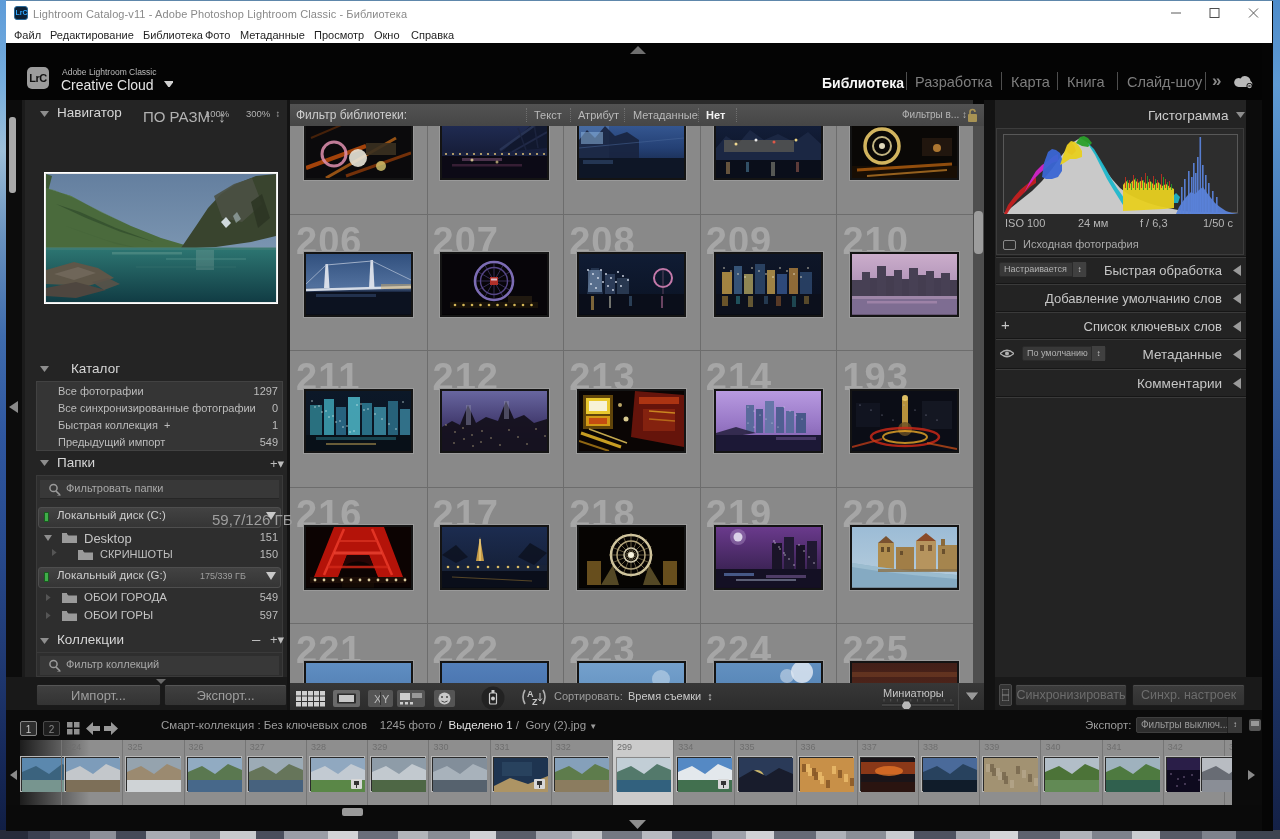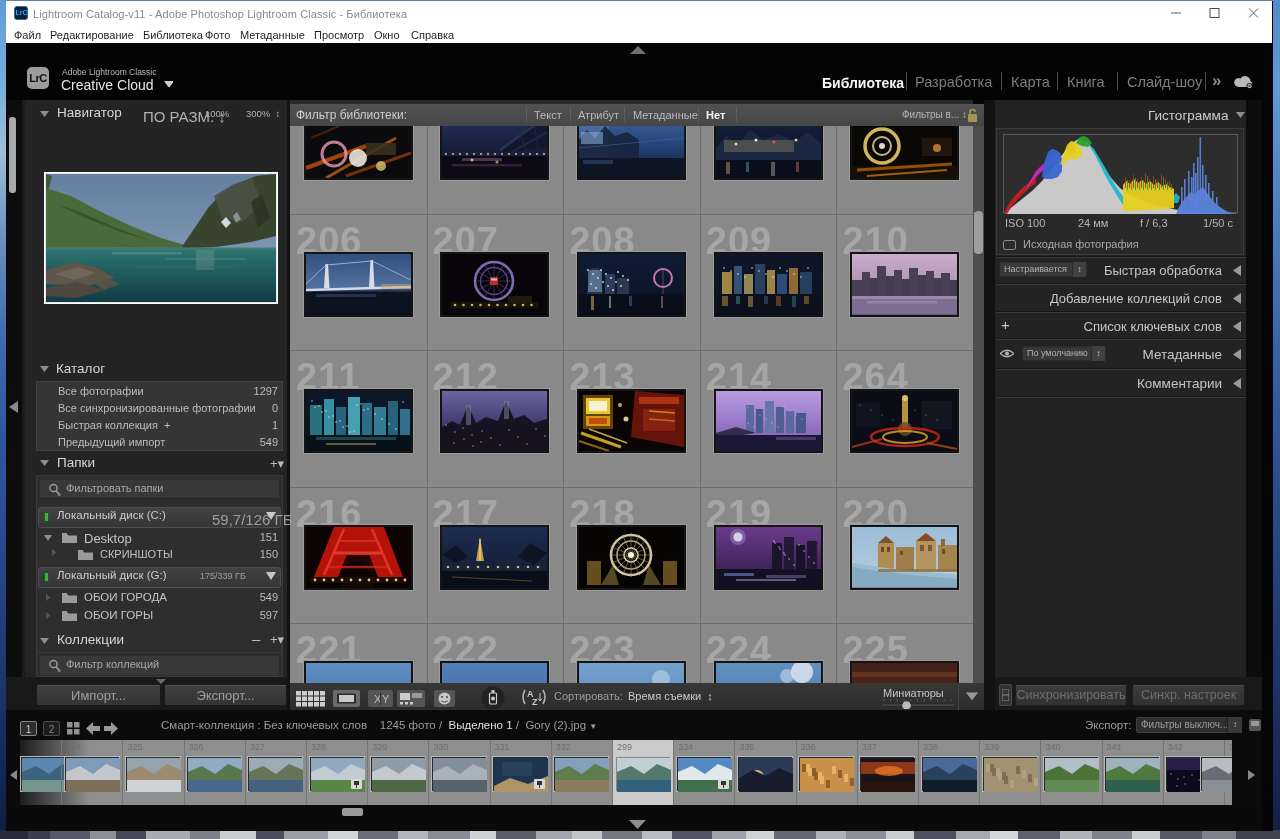--- a/index.html
+++ b/index.html
@@ -138,21 +138,21 @@
 <div style="position:absolute;left:0;top:496.5px;width:683px;height:1px;background:#6d6d6d"></div>
 <div style="position:absolute;left:6px;top:93.5px;font-size:38px;font-weight:bold;color:rgba(255,255,255,0.25);letter-spacing:1px">206</div>
 <div style="position:absolute;left:142.6px;top:93.5px;font-size:38px;font-weight:bold;color:rgba(255,255,255,0.25);letter-spacing:1px">207</div>
 <div style="position:absolute;left:279.2px;top:93.5px;font-size:38px;font-weight:bold;color:rgba(255,255,255,0.25);letter-spacing:1px">208</div>
 <div style="position:absolute;left:415.8px;top:93.5px;font-size:38px;font-weight:bold;color:rgba(255,255,255,0.25);letter-spacing:1px">209</div>
 <div style="position:absolute;left:552.4px;top:93.5px;font-size:38px;font-weight:bold;color:rgba(255,255,255,0.25);letter-spacing:1px">210</div>
 <div style="position:absolute;left:6px;top:230px;font-size:38px;font-weight:bold;color:rgba(255,255,255,0.25);letter-spacing:1px">211</div>
 <div style="position:absolute;left:142.6px;top:230px;font-size:38px;font-weight:bold;color:rgba(255,255,255,0.25);letter-spacing:1px">212</div>
 <div style="position:absolute;left:279.2px;top:230px;font-size:38px;font-weight:bold;color:rgba(255,255,255,0.25);letter-spacing:1px">213</div>
 <div style="position:absolute;left:415.8px;top:230px;font-size:38px;font-weight:bold;color:rgba(255,255,255,0.25);letter-spacing:1px">214</div>
-<div style="position:absolute;left:552.4px;top:230px;font-size:38px;font-weight:bold;color:rgba(255,255,255,0.25);letter-spacing:1px">264</div>
+<div style="position:absolute;left:552.4px;top:230px;font-size:38px;font-weight:bold;color:rgba(255,255,255,0.25);letter-spacing:1px">193</div>
 <div style="position:absolute;left:6px;top:366.5px;font-size:38px;font-weight:bold;color:rgba(255,255,255,0.25);letter-spacing:1px">216</div>
 <div style="position:absolute;left:142.6px;top:366.5px;font-size:38px;font-weight:bold;color:rgba(255,255,255,0.25);letter-spacing:1px">217</div>
 <div style="position:absolute;left:279.2px;top:366.5px;font-size:38px;font-weight:bold;color:rgba(255,255,255,0.25);letter-spacing:1px">218</div>
 <div style="position:absolute;left:415.8px;top:366.5px;font-size:38px;font-weight:bold;color:rgba(255,255,255,0.25);letter-spacing:1px">219</div>
 <div style="position:absolute;left:552.4px;top:366.5px;font-size:38px;font-weight:bold;color:rgba(255,255,255,0.25);letter-spacing:1px">220</div>
 <div style="position:absolute;left:6px;top:502.5px;font-size:38px;font-weight:bold;color:rgba(255,255,255,0.25);letter-spacing:1px">221</div>
 <div style="position:absolute;left:142.6px;top:502.5px;font-size:38px;font-weight:bold;color:rgba(255,255,255,0.25);letter-spacing:1px">222</div>
 <div style="position:absolute;left:279.2px;top:502.5px;font-size:38px;font-weight:bold;color:rgba(255,255,255,0.25);letter-spacing:1px">223</div>
 <div style="position:absolute;left:415.8px;top:502.5px;font-size:38px;font-weight:bold;color:rgba(255,255,255,0.25);letter-spacing:1px">224</div>
 <div style="position:absolute;left:552.4px;top:502.5px;font-size:38px;font-weight:bold;color:rgba(255,255,255,0.25);letter-spacing:1px">225</div>
@@ -788,21 +788,21 @@
       <polygon points="8,100 32,93 50,99 28,106" fill="#6f6659" opacity="1"></polygon>
       <polygon points="0,114 30,108 60,116 30,124 0,122" fill="#4e463f" opacity="1"></polygon>
       <polygon points="46,108 62,104 74,110 58,116" fill="#5a5248" opacity="0.9"></polygon>
       <rect x="66" y="78" width="70" height="2.5" fill="#639a8f" opacity="0.5"></rect>
       <rect x="120" y="84" width="80" height="2" fill="#4a8781" opacity="0.5"></rect>
       <rect x="90" y="92" width="100" height="2" fill="#336d6b" opacity="0.4"></rect>
     </svg></div>
 <svg style="position:absolute;left:40px;top:366px" width="9" height="5.94" viewBox="0 0 9 5.94">
     <polygon points="0,0 9,0 4.5,5.94" fill="#8e8e8e"></polygon>
   </svg>
-<div style="position:absolute;left:56px;top:361px;font-size:13.5px;color:#d6d6d6">Каталог</div>
+<div style="position:absolute;left:71px;top:361px;font-size:13.5px;color:#d6d6d6">Каталог</div>
 <div style="position:absolute;left:36px;top:381px;width:247px;height:70px;background:#353535;border:1px solid #424242"></div>
 <div style="position:absolute;left:58px;top:383px;width:220px;height:17px;line-height:17px;font-size:11px;color:#bcbcbc;white-space:nowrap">Все фотографии</div>
 <div style="position:absolute;left:188px;top:383px;width:90px;height:17px;line-height:17px;font-size:11px;color:#bcbcbc;text-align:right">1297</div>
 <div style="position:absolute;left:58px;top:400px;width:220px;height:17px;line-height:17px;font-size:11px;color:#bcbcbc;white-space:nowrap">Все синхронизированные фотографии</div>
 <div style="position:absolute;left:188px;top:400px;width:90px;height:17px;line-height:17px;font-size:11px;color:#bcbcbc;text-align:right">0</div>
 <div style="position:absolute;left:58px;top:417px;width:220px;height:17px;line-height:17px;font-size:11px;color:#bcbcbc;white-space:nowrap">Быстрая коллекция&nbsp; +</div>
 <div style="position:absolute;left:188px;top:417px;width:90px;height:17px;line-height:17px;font-size:11px;color:#bcbcbc;text-align:right">1</div>
 <div style="position:absolute;left:58px;top:434px;width:220px;height:17px;line-height:17px;font-size:11px;color:#bcbcbc;white-space:nowrap">Предыдущий импорт</div>
 <div style="position:absolute;left:188px;top:434px;width:90px;height:17px;line-height:17px;font-size:11px;color:#bcbcbc;text-align:right">549</div>
 <svg style="position:absolute;left:40px;top:460px" width="9" height="5.94" viewBox="0 0 9 5.94">
@@ -954,21 +954,21 @@
 <div style="position:absolute;left:996px;top:257px;width:250px;height:1px;background:#3a3a3a"></div>
 <div style="position:absolute;left:999px;top:262px;width:88px;height:15px;background:#383838;border:1px solid #2a2a2a;border-radius:2px"></div>
 <div style="position:absolute;left:1004px;top:264px;font-size:9px;color:#b2b2b2">Настраивается</div>
 <div style="position:absolute;left:1072px;top:262px;width:14px;height:15px;background:#404040;border-left:1px solid #2a2a2a;font-size:8px;color:#ccc;text-align:center;line-height:15px">↕</div>
 <div style="position:absolute;left:1088px;top:263px;width:134px;font-size:13px;color:#c6c6c6;text-align:right;white-space:nowrap">Быстрая обработка</div>
 <svg style="position:absolute;left:1233px;top:265px" width="8" height="11" viewBox="0 0 8 11">
     <polygon points="8,0 8,11 0,5.5" fill="#9a9a9a"></polygon>
   </svg>
 <div style="position:absolute;left:996px;top:283px;width:250px;height:1px;background:#161616"></div>
 <div style="position:absolute;left:996px;top:284px;width:250px;height:1px;background:#3a3a3a"></div>
-<div style="position:absolute;left:1022px;top:291px;width:200px;font-size:13px;color:#c6c6c6;text-align:right;white-space:nowrap">Добавление коллекций слов</div>
+<div style="position:absolute;left:1022px;top:291px;width:200px;font-size:13px;color:#c6c6c6;text-align:right;white-space:nowrap">Добавление умолчанию слов</div>
 <svg style="position:absolute;left:1233px;top:293px" width="8" height="11" viewBox="0 0 8 11">
     <polygon points="8,0 8,11 0,5.5" fill="#9a9a9a"></polygon>
   </svg>
 <div style="position:absolute;left:996px;top:311px;width:250px;height:1px;background:#161616"></div>
 <div style="position:absolute;left:996px;top:312px;width:250px;height:1px;background:#3a3a3a"></div>
 <div style="position:absolute;left:1001px;top:316px;font-size:15px;color:#c6c6c6">+</div>
 <div style="position:absolute;left:1042px;top:319px;width:180px;font-size:13px;color:#c6c6c6;text-align:right;white-space:nowrap">Список ключевых слов</div>
 <svg style="position:absolute;left:1233px;top:321px" width="8" height="11" viewBox="0 0 8 11">
     <polygon points="8,0 8,11 0,5.5" fill="#9a9a9a"></polygon>
   </svg>

